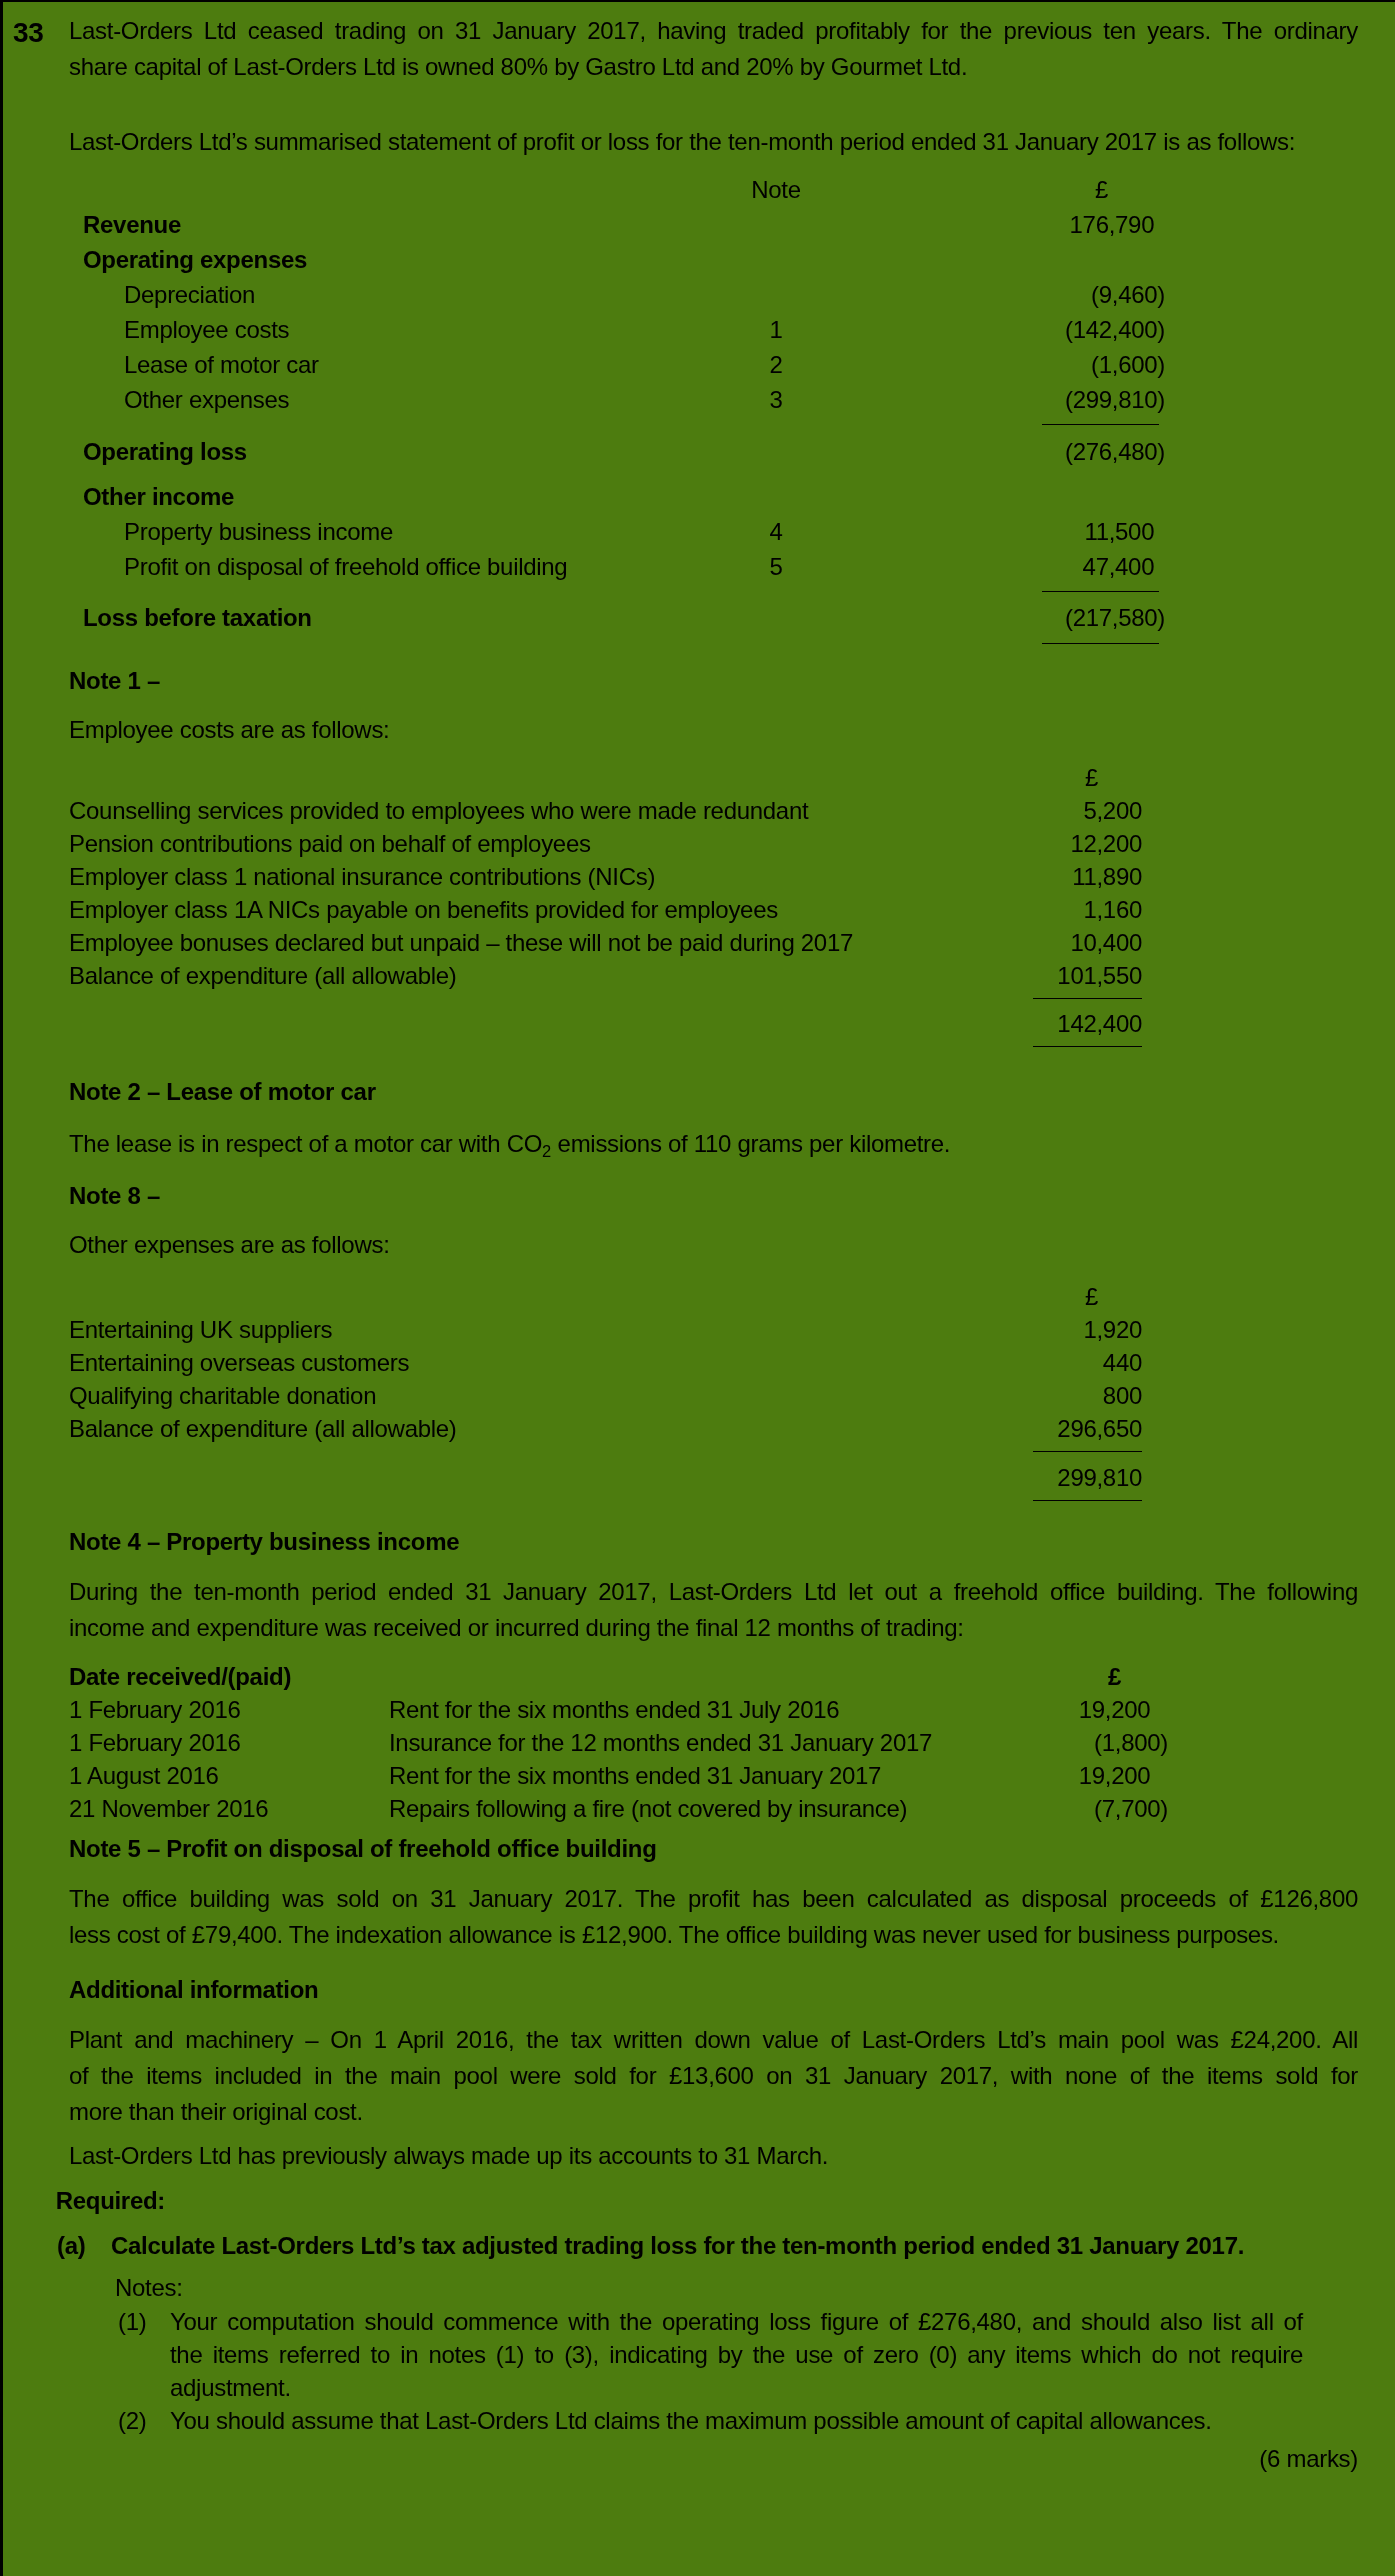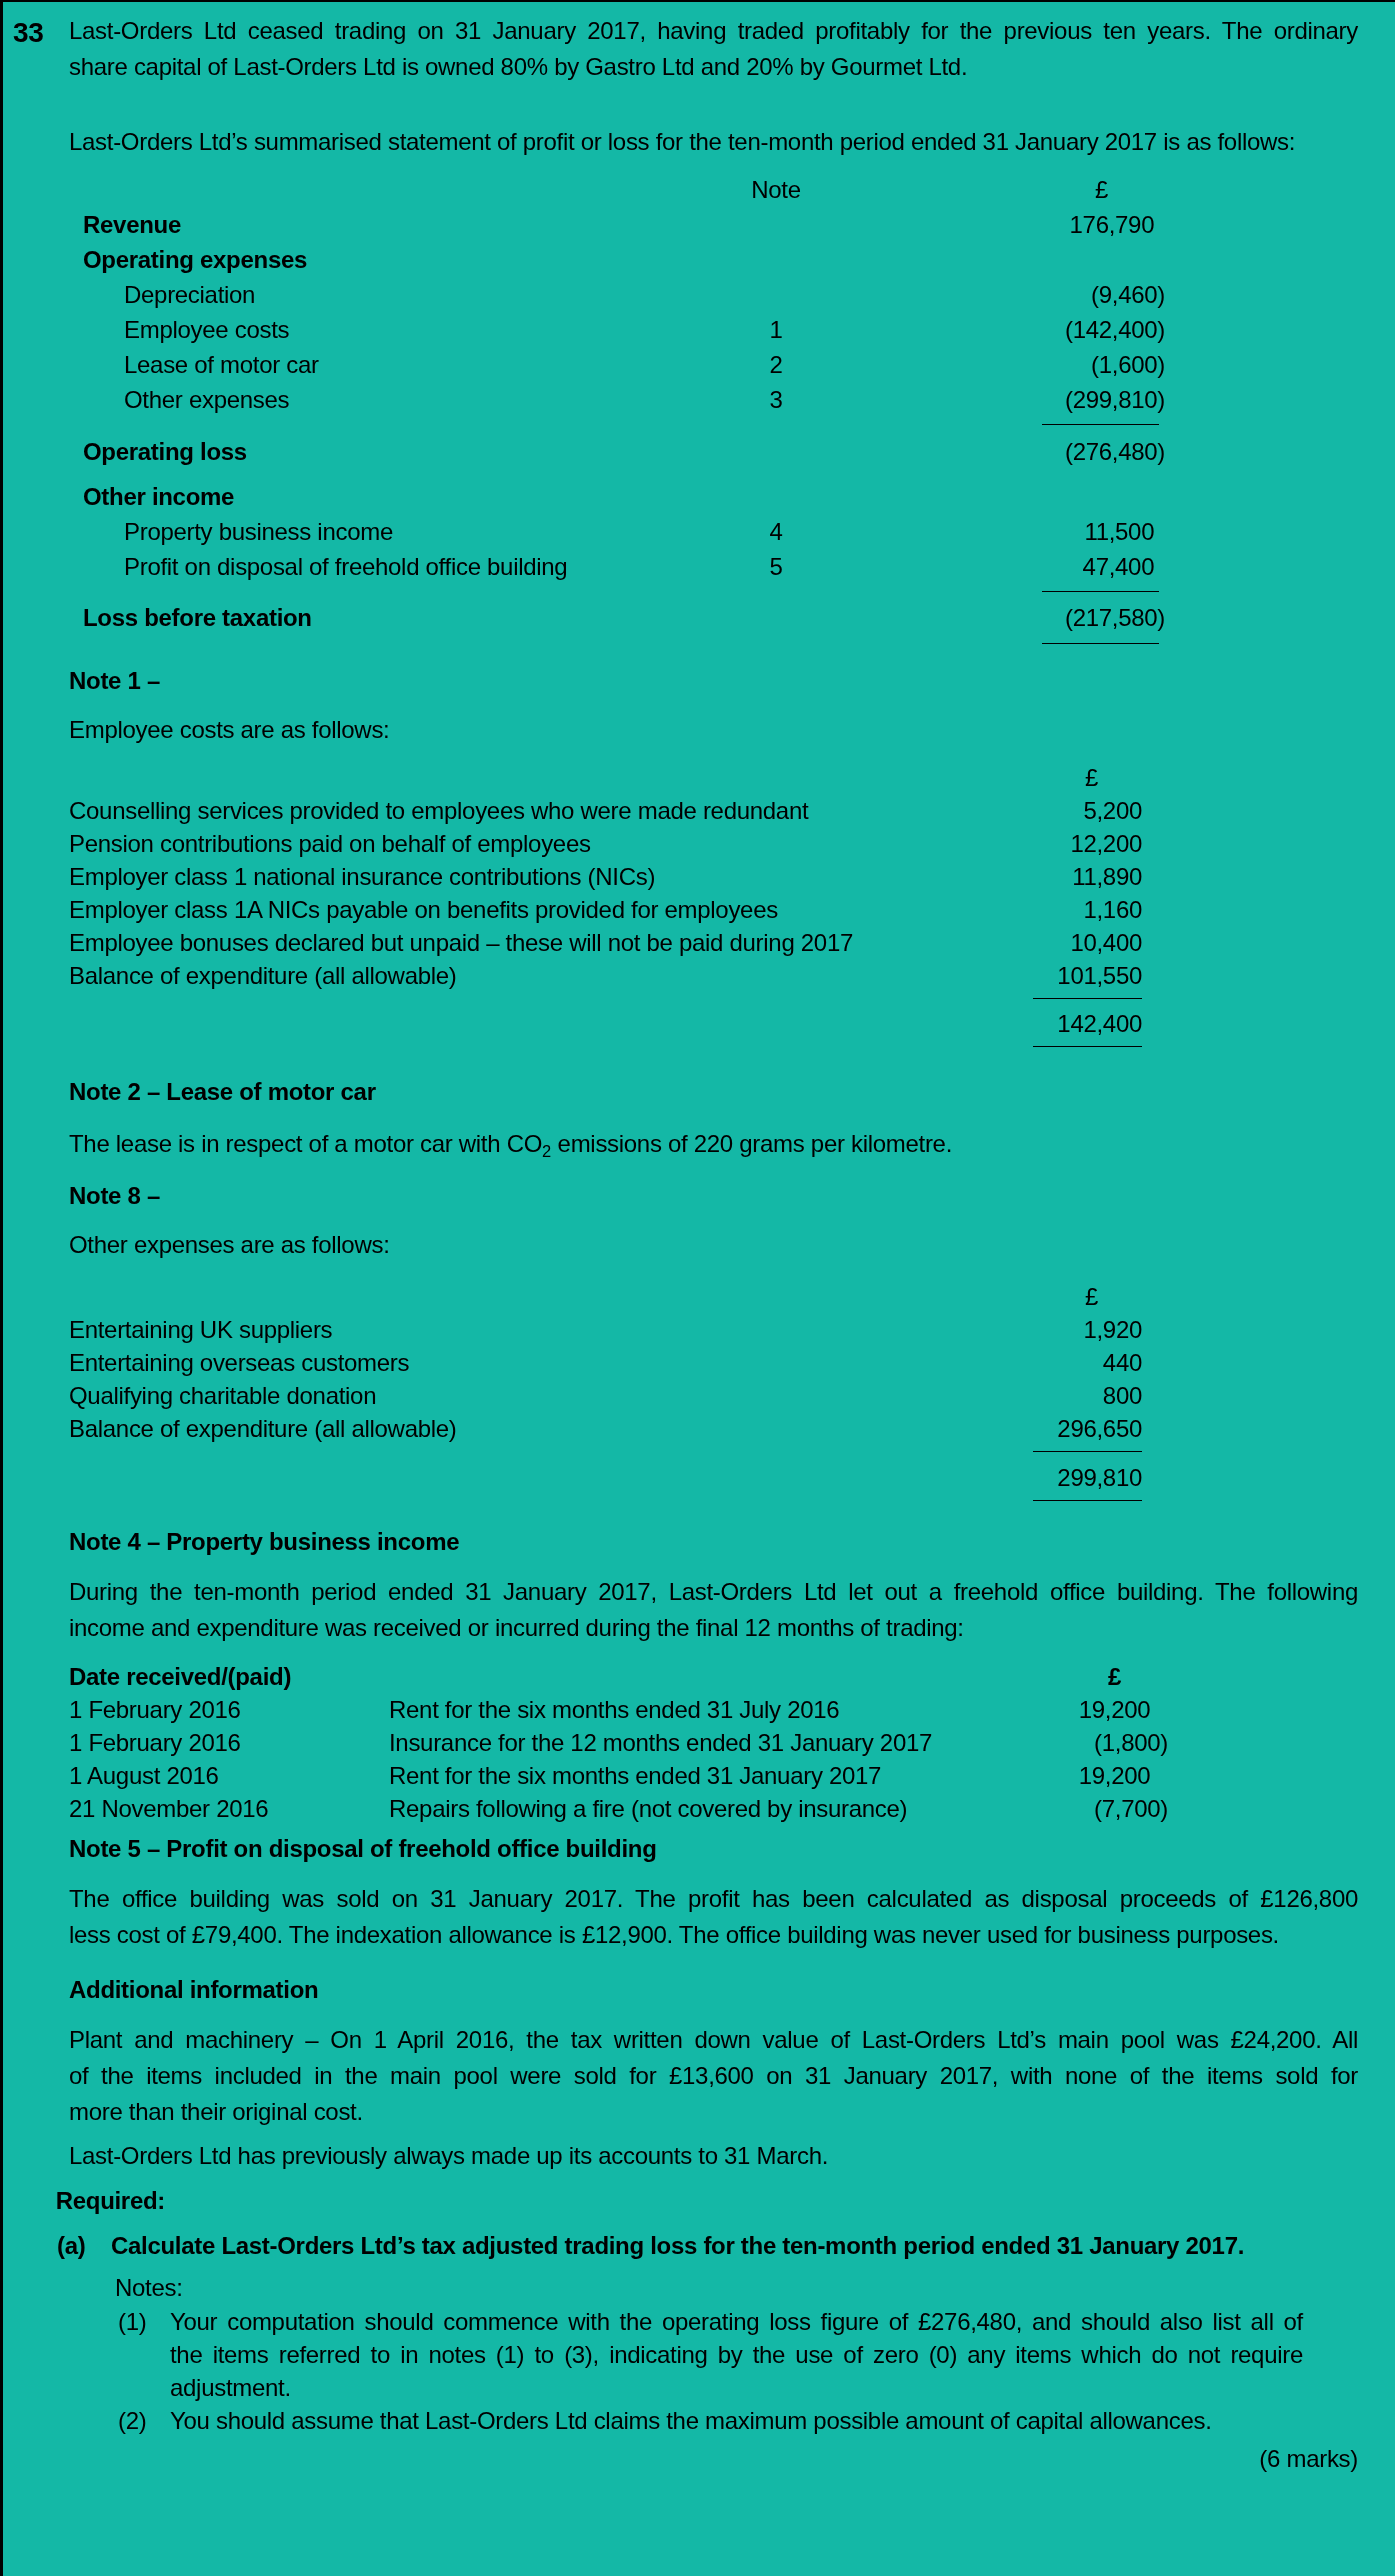--- a/index.html
+++ b/index.html
@@ -1,20 +1,20 @@
 <!DOCTYPE html>
 <html style="font-size:10px"><head>
 <meta charset="utf-8">
 <style>
   html,body{margin:0;padding:0;background:#e8e8e8;}
   .page{
     position:relative;
     width:1396px;
     height:2576px;
-    background:#14b8a6;
+    background:#4d7c0f;
     box-sizing:border-box;
     border-left:3.2px solid #000;
     border-top:2.5px solid #000;
     padding-top:11.4px;
     font-family:"Liberation Sans","DejaVu Sans",sans-serif;
     font-size:24px;
     color:#000;
     letter-spacing:-0.3px;
     overflow:hidden;
   }
@@ -208,21 +208,21 @@
       </div>
       <div class="rule n1-rule"></div>
       <div class="n1row">
         <div class="n1-label"></div>
         <div class="n1-amt">142,400</div>
       </div>
       <div class="rule n1-rule"></div>
     </div>
 
     <div class="hdg mt-n2h">Note 2 – Lease of motor car</div>
-    <div class="para mt-n2t nowrap"><span>The lease is in respect of a motor car with CO</span><span class="sub">2</span><span> emissions of 220 grams per kilometre.</span></div>
+    <div class="para mt-n2t nowrap"><span>The lease is in respect of a motor car with CO</span><span class="sub">2</span><span> emissions of 110 grams per kilometre.</span></div>
 
     <div class="hdg mt-n3h">Note 8 –</div>
     <div class="para mt-n3i nowrap">Other expenses are as follows:</div>
     <div class="n1table n3table">
       <div class="n1row">
         <div class="n1-label"></div>
         <div class="n1-amt hdr">£</div>
       </div>
       <div class="n1row">
         <div class="n1-label">Entertaining UK suppliers</div>

